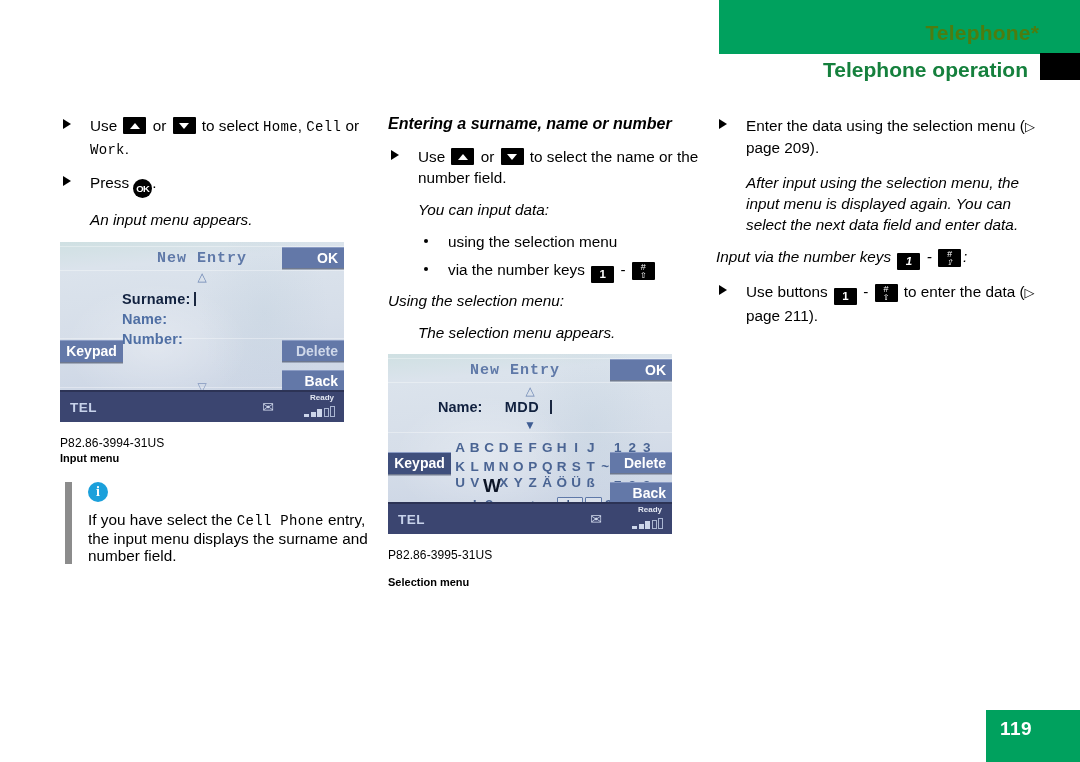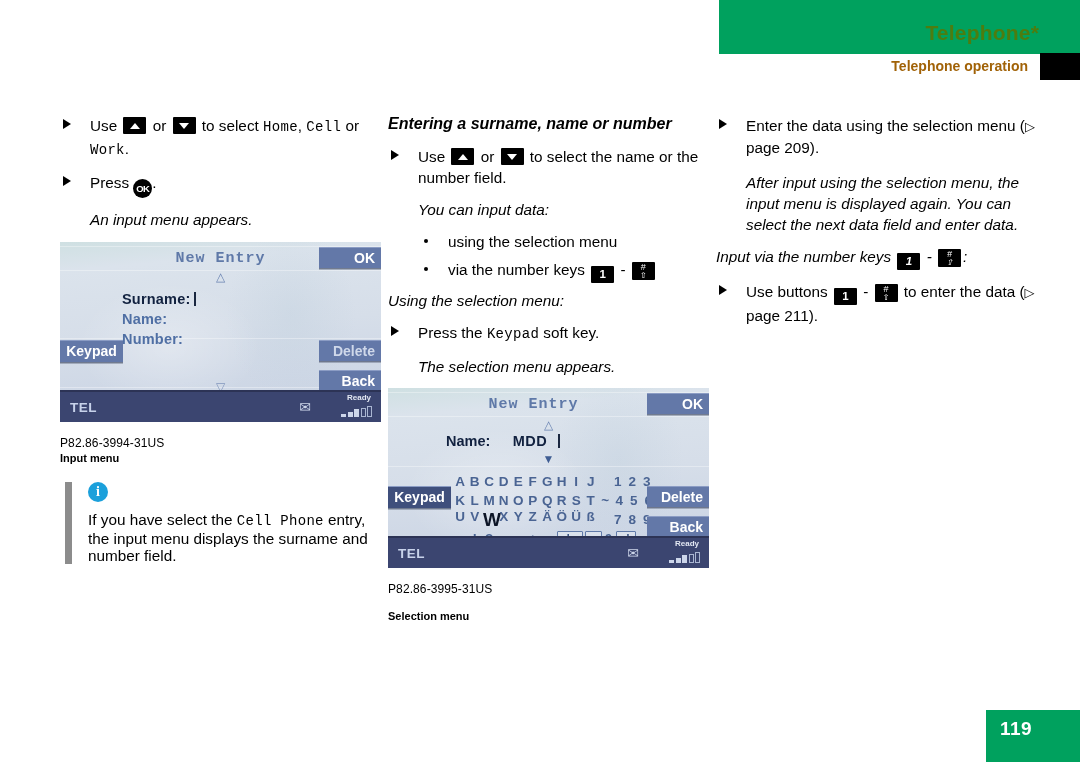--- a/index.html
+++ b/index.html
@@ -19,21 +19,21 @@
     position:absolute;left:719px;top:0;width:361px;height:54px;
     background:#00a15e;
   }
   .hdr-green-label{
     position:absolute;right:41px;top:21px;
     color:#4d7c0f;font-size:21px;font-weight:bold;letter-spacing:.2px;
     white-space:nowrap;
   }
   .hdr-sub{
     position:absolute;right:52px;top:58px;
-    font-size:14px;font-weight:bold;color:#a16207;white-space:nowrap;
+    font-size:21px;font-weight:bold;color:#15803d;white-space:nowrap;
   }
   .hdr-black{
     position:absolute;left:1040px;top:53px;width:40px;height:27px;background:#000;
   }
 
   
   .col{position:absolute;top:115px;}
   .col-a{left:60px;width:322px;}
   .col-b{left:388px;width:322px;}
   .col-c{left:716px;width:330px;}
@@ -79,21 +79,21 @@
   .note .bar{position:absolute;left:5px;top:0;width:7px;bottom:0;background:#8c8c8c;}
   .note .icon{
     width:20px;height:20px;border-radius:50%;background:#1ba0db;color:#fff;
     font-size:14px;font-weight:bold;line-height:20px;text-align:center;
     font-family:"Liberation Serif", serif;margin-bottom:9px;
   }
   .note p{margin:0;font-size:15.3px;line-height:17px;}
 
   
   .screen{
-    position:relative;width:321px;height:180px;
+    position:relative;width:284px;height:180px;
     background:linear-gradient(175deg,#cfe0e2 0%,#dbe3ec 14%,#d6dee9 48%,#cfd8e6 72%,#c8d2e2 100%);
     overflow:hidden;font-family:"Liberation Sans", sans-serif;
   }
   .screen .wash{
     position:absolute;inset:0;
     background:
       radial-gradient(130px 90px at 34% 58%, rgba(255,255,255,.30), rgba(255,255,255,0) 70%),
       radial-gradient(90px 120px at 72% 40%, rgba(180,200,215,.25), rgba(255,255,255,0) 72%);
     pointer-events:none;
   }
@@ -271,39 +271,33 @@
     <div class="bullet">
       <span class="dot"></span>
       <span>via the number keys</span>
       <span class="key num">1</span>
       <span>-</span>
       <span class="key hash"><span>#</span><span class="sh">⇧</span></span>
     </div>
 
     <div class="plain">Using the selection menu:</div>
 
-    <div class="step">
-      <span class="tri"></span>
-      <span>Press the</span>
-      <span class="mono">Keypad</span>
-      <span>soft key.</span>
-    </div>
 
     <div class="plain indent">The selection menu appears.</div>
 
     <div class="screen" style="margin-top:6px;">
       <div class="wash"></div>
       <div class="hline" style="top:4px;"></div>
       <div class="hline" style="top:28px;"></div>
       <div class="hline" style="top:78px;"></div>
 
       <div class="scr-title shift">New Entry</div>
       <div class="up-caret" style="top:31px;">△</div>
 
-      <div style="position:absolute;left:58px;top:44px;">
+      <div style="position:absolute;left:50px;top:44px;">
         <span style="font-size:14.5px;font-weight:bold;color:#11213f;">Name:</span>
         <span style="font-size:14.5px;font-weight:bold;color:#11213f;margin-left:18px;letter-spacing:.5px;">MDD</span>
         <span class="caret-bar" style="margin-left:6px;"></span>
       </div>
       <div style="position:absolute;left:50%;top:65px;transform:translateX(-50%);color:#3f5d93;font-size:12px;line-height:12px;">▼</div>
 
       <div class="kgrid">
         <div class="krow">
           <span class="letters">
             <span>A</span>

